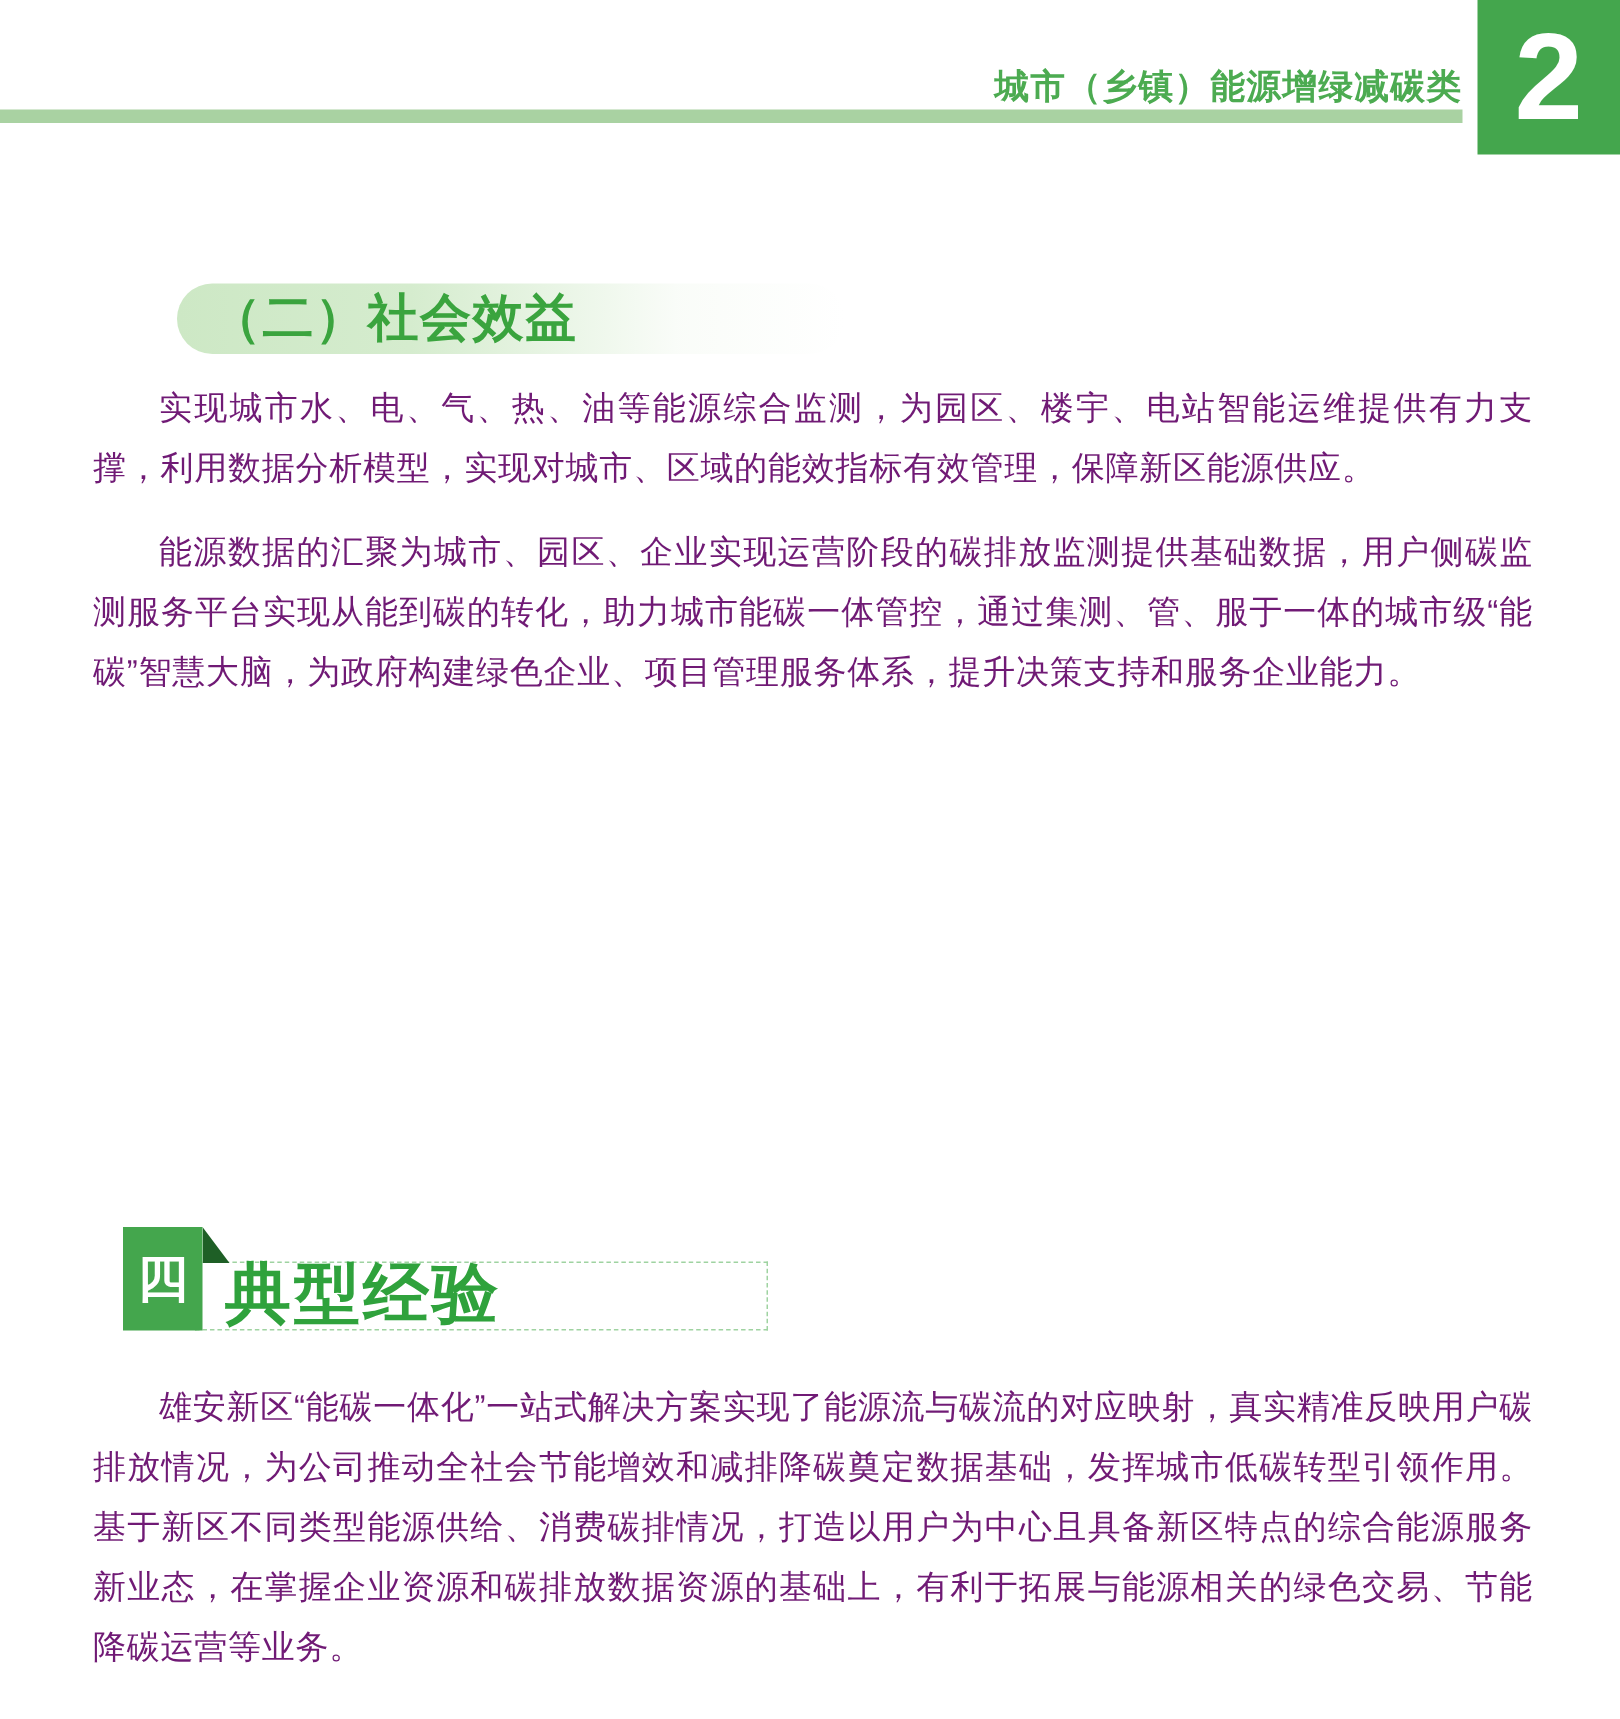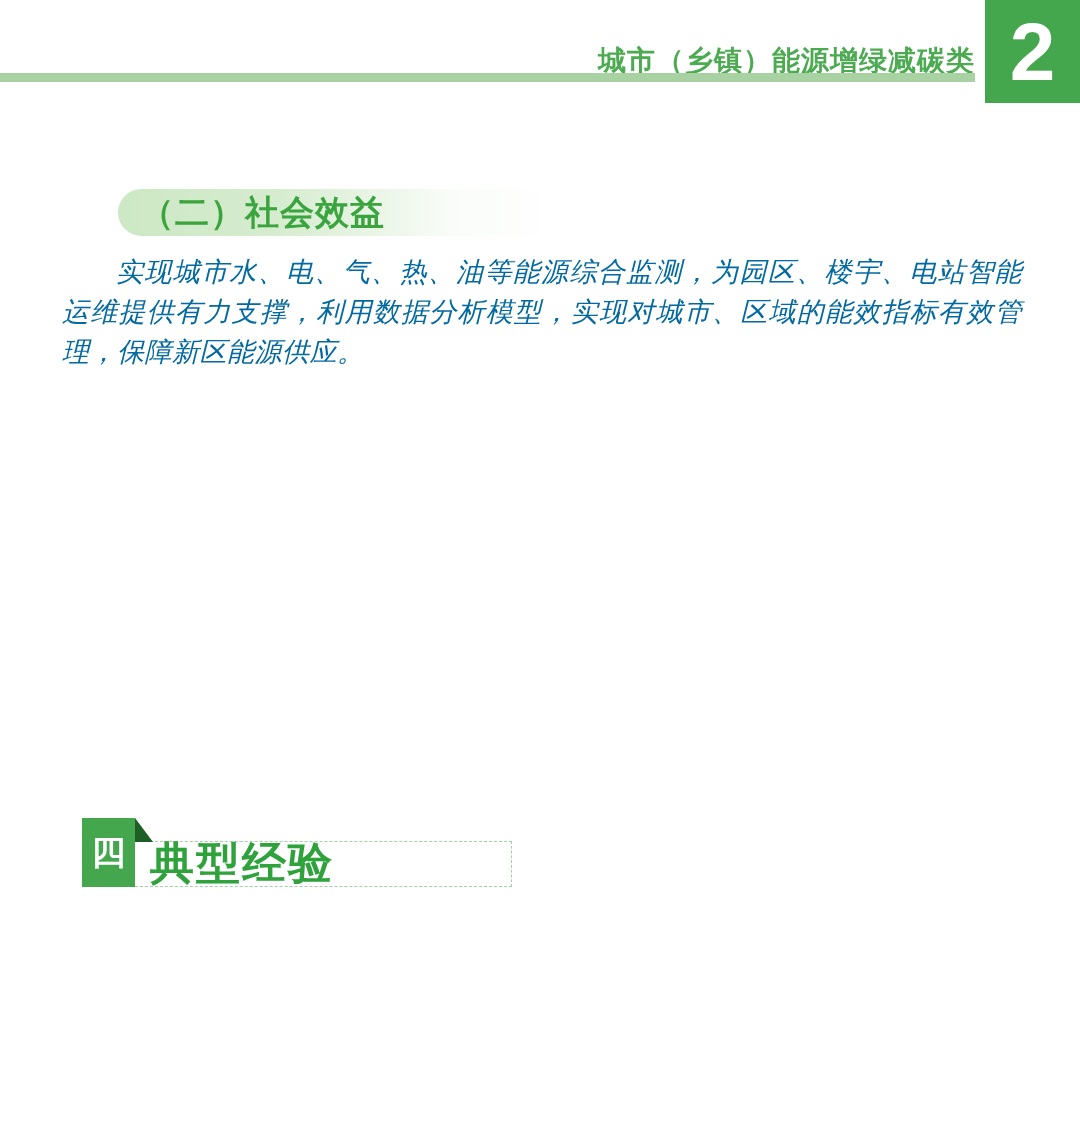--- a/index.html
+++ b/index.html
@@ -14,21 +14,21 @@
     height: 1146px;
     background: #ffffff;
     overflow: hidden;
   }
 
   
   .header-label {
     position: absolute;
     top: 42px;
     right: 105px;
-    font-size: 28px;
+    font-size: 23px;
     font-weight: bold;
     letter-spacing: 1px;
     color: #4cab51;
     white-space: nowrap;
   }
   .header-bar {
     position: absolute;
     top: 73px;
     left: 0;
     width: 975px;
@@ -68,27 +68,26 @@
     white-space: nowrap;
   }
   .pill-1 { top: 189px; }
   .pill-2 { top: 528px; }
 
   
   .para {
     position: absolute;
     left: 62px;
     width: 960px;
-    font-size: 27px;
+    font-size: 22px;
     line-height: 40px;
-    color: #0369a1;
+    color: #701a75;
     text-align: justify;
     text-indent: 2em;
     letter-spacing: 0.5px;
-    font-style: italic;
   }
   .para-1 { top: 252px; }
   .para-2 { top: 348px; }
   .para-3 { top: 595px; }
   .para-4 { top: 918px; }
 
   
   .sec4-wrap { position: absolute; left: 0; top: 0; }
   .sec4-box {
     position: absolute;
@@ -140,22 +139,24 @@
 <body>
 
 <div class="page">
 
   <div class="header-label">城市（乡镇）能源增绿减碳类</div>
   <div class="header-bar"></div>
   <div class="page-number-badge">2</div>
 
   <div class="section-pill pill-1">（二）社会效益</div>
   <p class="para para-1">实现城市水、电、气、热、油等能源综合监测，为园区、楼宇、电站智能运维提供有力支撑，利用数据分析模型，实现对城市、区域的能效指标有效管理，保障新区能源供应。</p>
+  <p class="para para-2">能源数据的汇聚为城市、园区、企业实现运营阶段的碳排放监测提供基础数据，用户侧碳监测服务平台实现从能到碳的转化，助力城市能碳一体管控，通过集测、管、服于一体的城市级“能碳”智慧大脑，为政府构建绿色企业、项目管理服务体系，提升决策支持和服务企业能力。</p>
 
 
   <div class="sec4-wrap">
     <div class="sec4-dotted"></div>
     <div class="sec4-box">四</div>
     <div class="sec4-fold"></div>
     <div class="sec4-title">典型经验</div>
   </div>
+  <p class="para para-4">雄安新区“能碳一体化”一站式解决方案实现了能源流与碳流的对应映射，真实精准反映用户碳排放情况，为公司推动全社会节能增效和减排降碳奠定数据基础，发挥城市低碳转型引领作用。基于新区不同类型能源供给、消费碳排情况，打造以用户为中心且具备新区特点的综合能源服务新业态，在掌握企业资源和碳排放数据资源的基础上，有利于拓展与能源相关的绿色交易、节能降碳运营等业务。</p>
 
 </div>
 
 </body></html>

